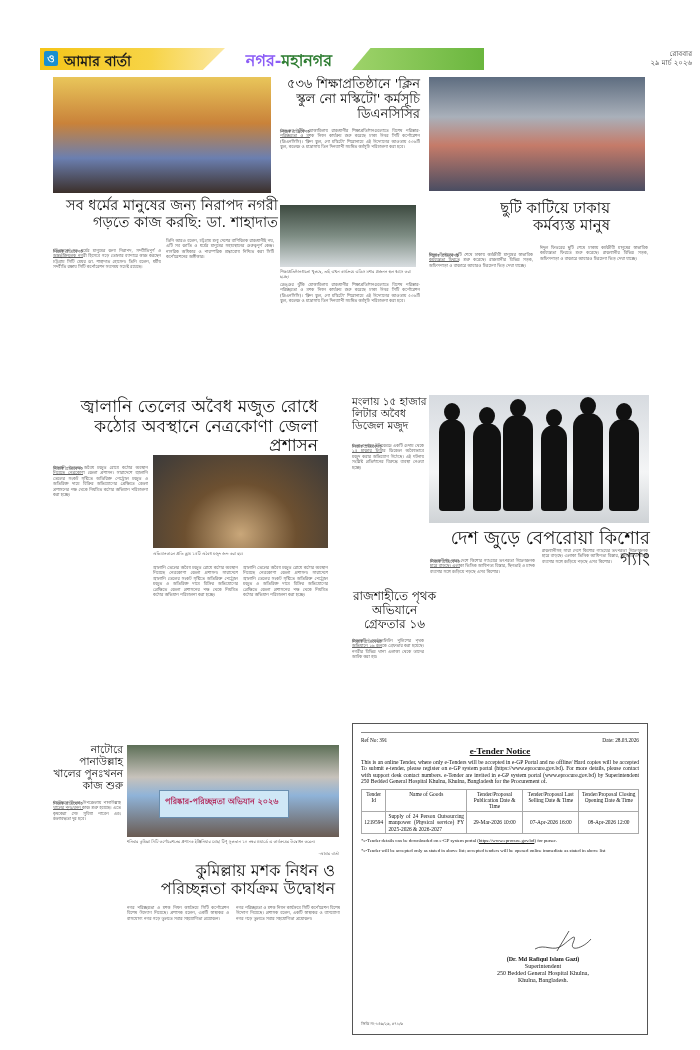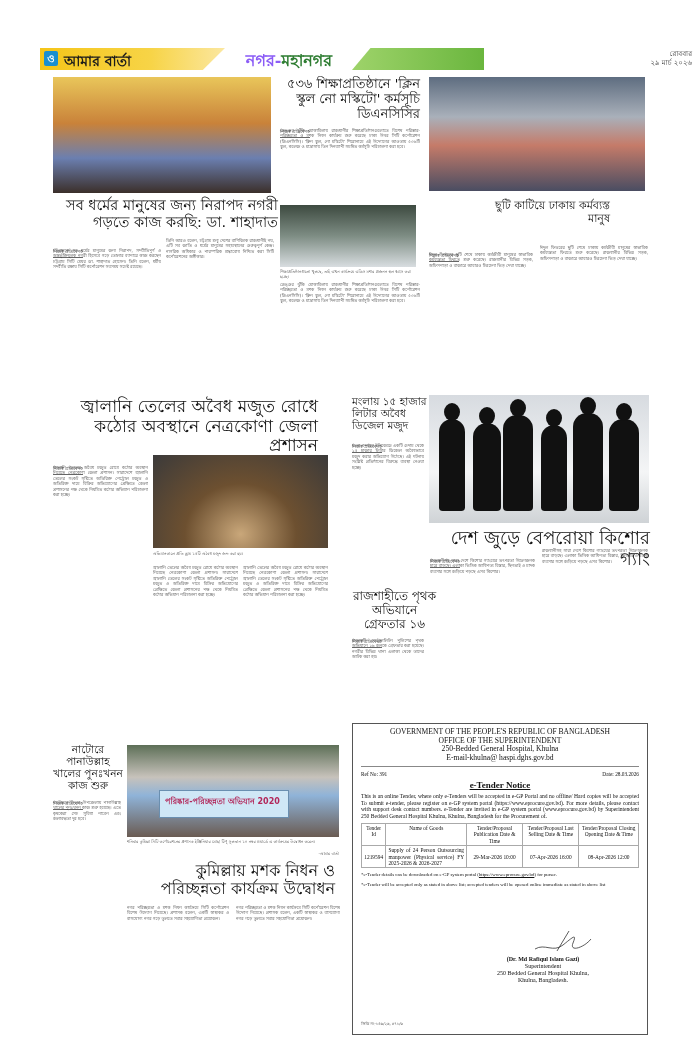--- a/index.html
+++ b/index.html
@@ -42,26 +42,26 @@
 
   
   .sil { position: absolute; bottom: 12px; background: #111; border-radius: 14px 14px 4px 4px; }
   .sil::before { content: ""; position: absolute; top: -16px; left: 50%; transform: translateX(-50%);
     width: 16px; height: 18px; background: #111; border-radius: 50%; }
 
   
   .hl { font-family: "DejaVu Sans", sans-serif; color: #111; text-align: right; line-height: 1.15; }
   .hl-536 { left: 280px; top: 77px; width: 140px; font-size: 13px; }
   .hl-main1 { left: 53px; top: 197px; width: 225px; font-size: 14.5px; }
-  .hl-busy { left: 470px; top: 200px; width: 140px; font-size: 11px; }
+  .hl-busy { left: 470px; top: 200px; width: 140px; font-size: 15px; }
   .hl-fuel { left: 53px; top: 397px; width: 265px; font-size: 17px; }
   .hl-mongla { left: 352px; top: 395px; width: 75px; text-align: left; font-size: 10.5px; }
   .hl-gang { left: 430px; top: 528px; width: 220px; font-size: 18px; }
   .hl-rajshahi { left: 352px; top: 590px; width: 85px; text-align: center; font-size: 12px; }
-  .hl-natore { left: 53px; top: 743px; width: 70px; text-align: center; font-size: 10.5px; }
+  .hl-natore { left: 53px; top: 743px; width: 70px; text-align: right; font-size: 10.5px; }
   .hl-comilla { left: 140px; top: 862px; width: 195px; font-size: 16px; }
 
   .byline { font: 4.5px "DejaVu Sans", sans-serif; color: #333; border-bottom: 0.5px solid #666; padding-bottom: 1px; display: inline-block; }
 
   
   .body { font: 4.2px/5.4px "DejaVu Sans", sans-serif; color: #444; text-align: justify; overflow: hidden; }
   .caption { font: 4px/5px "DejaVu Sans", sans-serif; color: #333; }
 
   
   .tender { left: 352px; top: 723px; width: 296px; height: 312px; border: 1px solid #555; padding: 4px 8px;
@@ -160,34 +160,28 @@
 <div class="abs body" style="left:352px; top:638px; width:72px; height:75px;">রাজশাহী মেট্রোপলিটন পুলিশের পৃথক অভিযানে ১৬ জনকে গ্রেফতার করা হয়েছে। নগরীর বিভিন্ন থানা এলাকা থেকে তাদের আটক করা হয়।</div>
 
 <div class="abs hl hl-natore">নাটোরে পানাউল্লাহ খালের পুনঃখনন কাজ শুরু</div>
 <div class="abs" style="left:53px; top:790px;">
   <span class="byline">নিজস্ব প্রতিবেদক</span>
 </div>
 <div class="abs body" style="left:53px; top:800px; width:68px; height:200px;">নাটোরের সিংড়া উপজেলায় পানাউল্লাহ খালের পুনঃখনন কাজ শুরু হয়েছে। এতে কৃষকেরা সেচ সুবিধা পাবেন এবং জলাবদ্ধতা দূর হবে।</div>
 
 <div class="abs photo ph-rally"></div>
 <div class="abs banner"></div>
-<div class="abs banner-text">পরিষ্কার-পরিচ্ছন্নতা অভিযান 2020</div>
+<div class="abs banner-text">পরিষ্কার-পরিচ্ছন্নতা অভিযান ২০২৬</div>
 <div class="abs caption" style="left:127px; top:839px; width:212px;">শনিবার কুমিল্লা সিটি কর্পোরেশনের প্রশাসক ইঞ্জিনিয়ার মোহা টিপু সুলতান ১০ নম্বর ওয়ার্ডে এ কার্যক্রমের উদ্বোধন করেন।</div>
 <div class="abs caption" style="left:300px; top:851px; width:39px; text-align:right;">-আমার বার্তা</div>
 <div class="abs hl hl-comilla">কুমিল্লায় মশক নিধন ও পরিচ্ছন্নতা কার্যক্রম উদ্বোধন</div>
 <div class="abs body" style="left:127px; top:905px; width:102px; height:100px;">নগর পরিচ্ছন্নতা ও মশক নিধন কার্যক্রমে সিটি কর্পোরেশন বিশেষ উদ্যোগ নিয়েছে। প্রশাসক বলেন, একটি স্বাস্থ্যকর ও বাসযোগ্য নগর গড়ে তুলতে সবার সহযোগিতা প্রয়োজন।</div>
 <div class="abs body" style="left:236px; top:905px; width:104px; height:100px;">নগর পরিচ্ছন্নতা ও মশক নিধন কার্যক্রমে সিটি কর্পোরেশন বিশেষ উদ্যোগ নিয়েছে। প্রশাসক বলেন, একটি স্বাস্থ্যকর ও বাসযোগ্য নগর গড়ে তুলতে সবার সহযোগিতা প্রয়োজন।</div>
 
 <div class="abs tender">
-  <div class="head">
-    <div>GOVERNMENT OF THE PEOPLE'S REPUBLIC OF BANGLADESH</div>
-    <div>OFFICE OF THE SUPERINTENDENT</div>
-    <div>250-Bedded General Hospital, Khulna</div>
-    <div>E-mail-khulna@ haspi.dghs.gov.bd</div>
-  </div>
   <div class="sep"></div>
   <div class="ref-row">
     <span>Ref No: 391</span>
     <span>Date: 28.03.2026</span>
   </div>
   <div class="title">e-Tender Notice</div>
   <div class="para">This is an online Tender, where only e-Tenders will be accepted in e-GP Portal and no offline/ Hard copies will be accepted To submit e-tender, please register on e-GP system portal (https://www.eprocure.gov.bd). For more details, please contact with support desk contact numbers. e-Tender are invited in e-GP system portal (www.eprocure.gov.bd) by Superintendent 250 Bedded General Hospital Khulna, Khulna, Bangladesh for the Procurement of.</div>
   <table>
     <thead>
       <tr>

